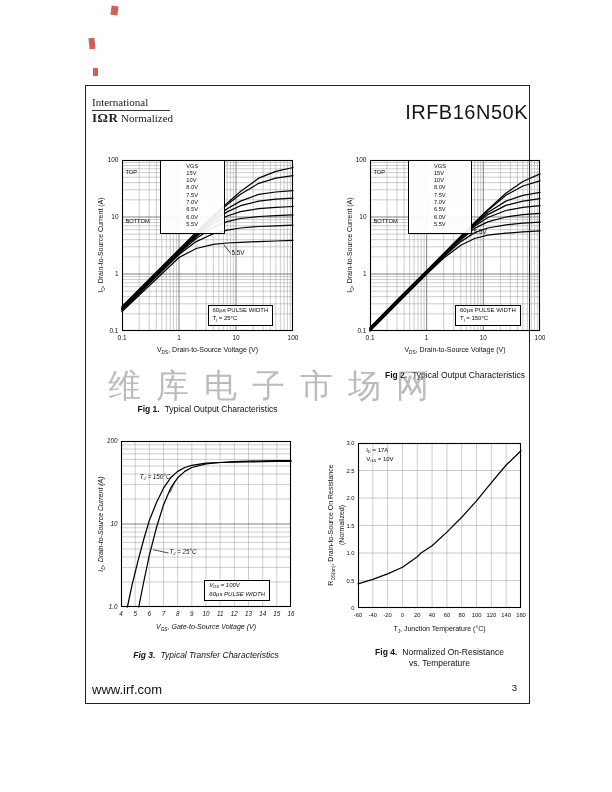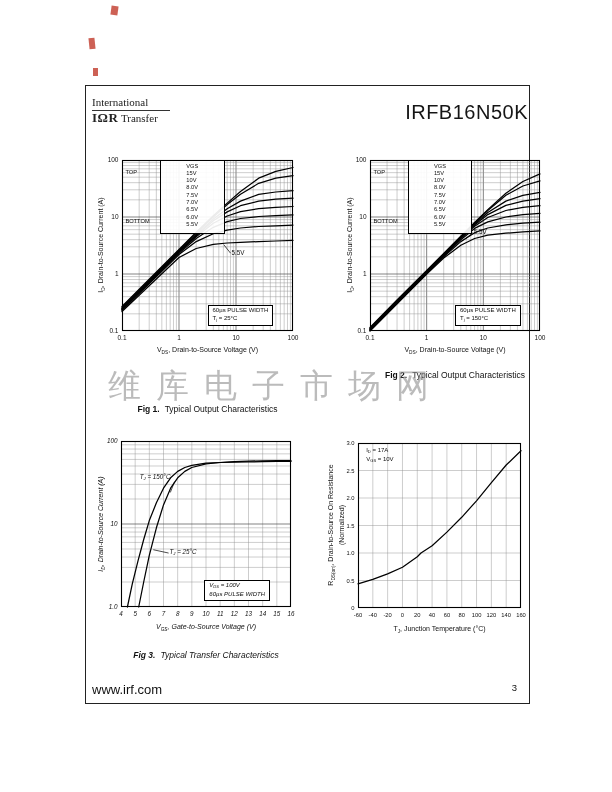--- a/index.html
+++ b/index.html
@@ -41,21 +41,21 @@
 <div class="page-border"></div>
 
 <div class="artifact" style="left:111px;top:6px;width:7px;height:9px;transform:rotate(8deg);"></div>
 <div class="artifact" style="left:89px;top:38px;width:6px;height:11px;transform:rotate(-6deg);"></div>
 <div class="artifact" style="left:93px;top:68px;width:5px;height:8px;"></div>
 
 <div class="brand">
   <div class="intl">International</div>
   <div>
     <span class="logo">IΩR</span>
-    <span>Transfer</span>
+    <span>Normalized</span>
   </div>
 </div>
 
 <div class="part-number">IRFB16N50K</div>
 
 <div class="figure" style="left:90px;top:150px;">
   <div class="ylabel" style="left:13px;top:95px;">
       <div><span>I</span><span class="sub">D</span><span>, Drain-to-Source Current (A)</span></div>
     </div>
   <div class="chart" style="left:32px;top:10px;width:171px;height:171px;">
@@ -380,16 +380,20 @@
         <text x="-3.5" y="2.2" text-anchor="end" font-size="5.8" fill="#111" font-family="Liberation Sans, sans-serif">3.0</text>
       </svg>
       <div class="note" style="left: 8.2px; top: 4.1px;">
         <div><span>I</span><span class="sub">D</span><span> = 17A</span></div>
         <div><span>V</span><span class="sub">GS</span><span> = 10V</span></div>
       </div>
     </div>
   <div class="xlabel" style="left:33px;top:194px;width:163px;">
       <div><span>T</span><span class="sub">J</span><span>, Junction Temperature (°C)</span></div>
     </div>
+  <div class="caption" style="left:33px;top:216px;width:163px;">
+    <div><b>Fig 4.</b><span>Normalized On-Resistance</span></div>
+    <div>vs. Temperature</div>
+  </div>
 </div>
 
 <div class="footer-site">www.irf.com</div>
 <div class="footer-page">3</div>
 
 </body></html>

